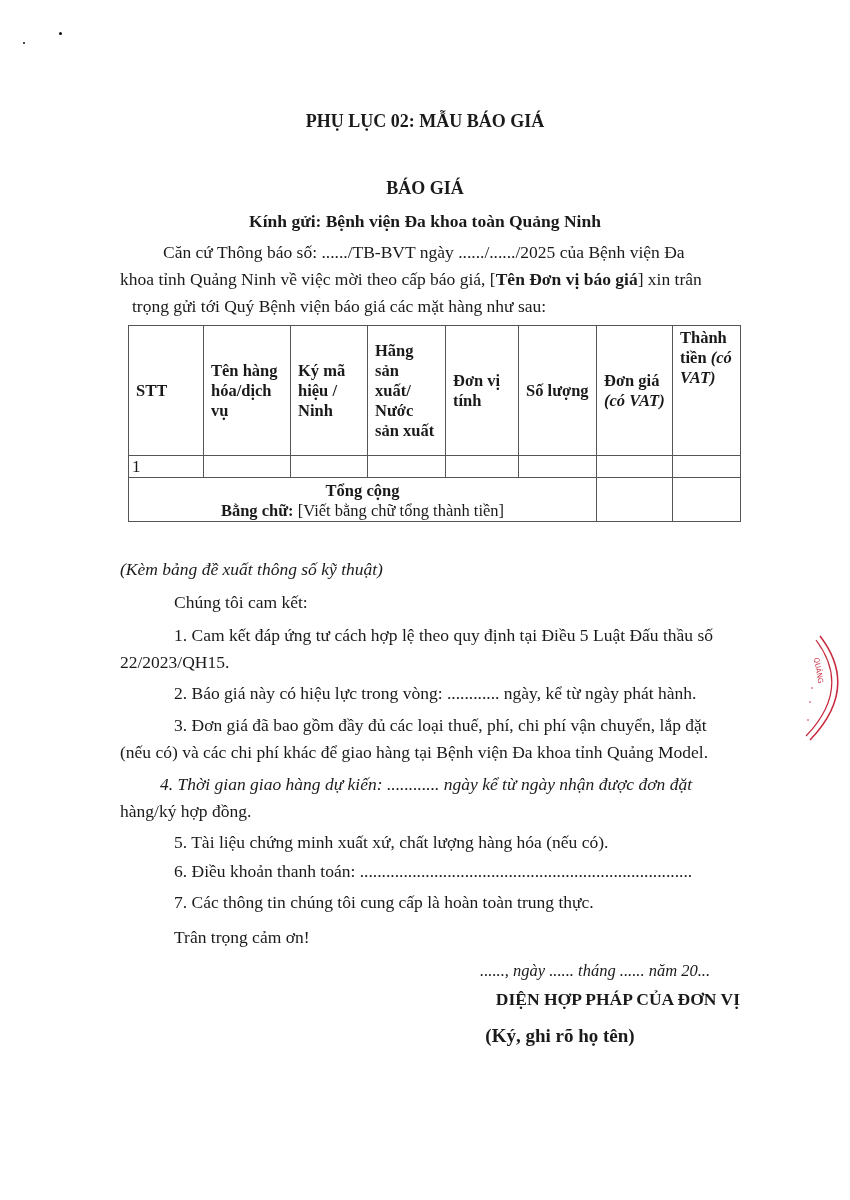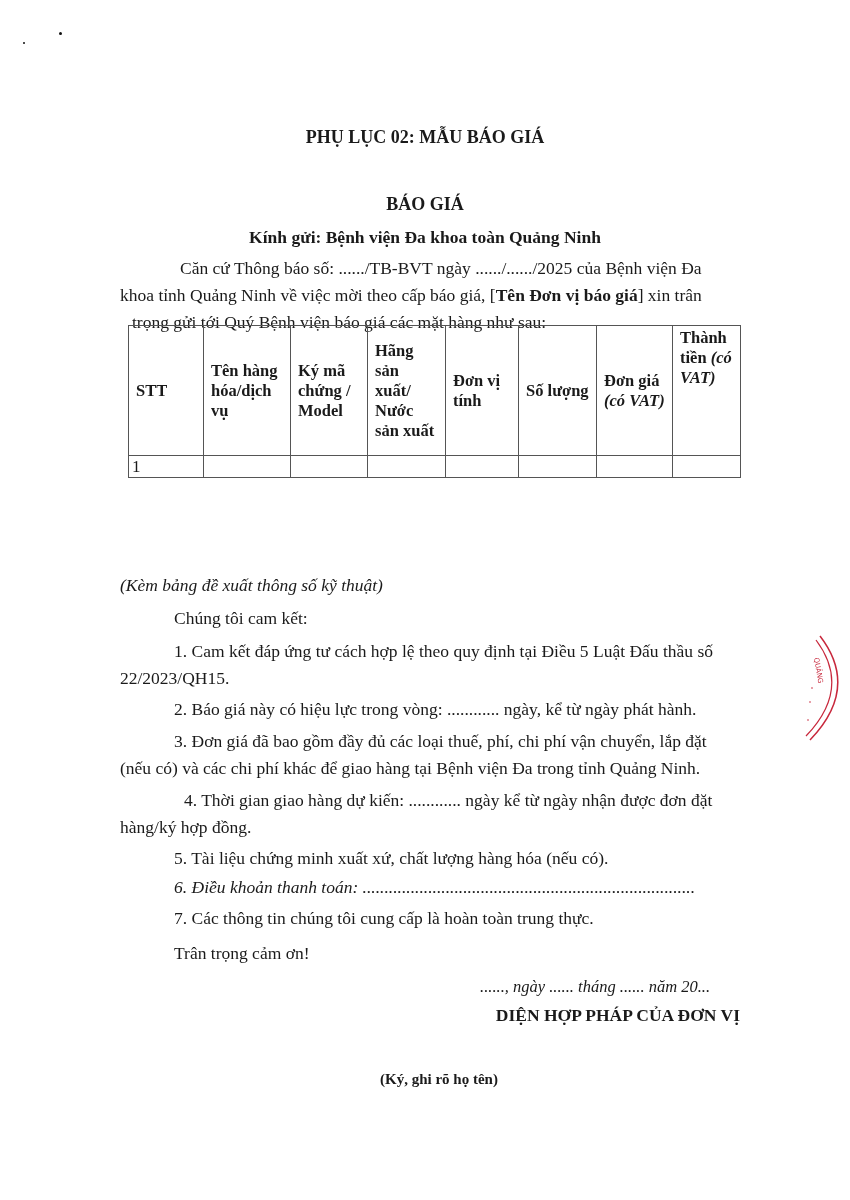--- a/index.html
+++ b/index.html
@@ -1,20 +1,20 @@
 <!DOCTYPE html>
 <html><head>
 <meta charset="utf-8">
 <style>
   html, body { margin: 0; padding: 0; }
   body {
     width: 850px; height: 1200px; background: #ffffff; position: relative; overflow: hidden;
     font-family: "Liberation Serif", "DejaVu Serif", serif; color: #1a1a1a;
   }
-  .abs { position: absolute; margin-top: 16px; }
+  .abs { position: absolute; }
   .center { left: 0; width: 850px; text-align: center; }
   .bold { font-weight: bold; }
   .ital { font-style: italic; }
   .txt { font-size: 17.5px; line-height: 22px; white-space: nowrap; }
   .dot { position: absolute; background: #111; border-radius: 50%; }
 
   table.quote { position: absolute; left: 128px; top: 325px; width: 612px; border-collapse: collapse; table-layout: fixed; }
   table.quote td, table.quote th {
     border: 1px solid #555; font-size: 16.5px; line-height: 20px; vertical-align: middle;
     padding: 0 7px; text-align: left; font-family: "Liberation Serif", "DejaVu Serif", serif;
@@ -31,80 +31,88 @@
 </head>
 <body>
 
 <div class="dot" style="left:23px;top:42px;width:2px;height:2px;"></div>
 <div class="dot" style="left:59px;top:32px;width:3px;height:3px;"></div>
 
 <div class="abs center bold" style="top:110px;font-size:18px;line-height:22px;">PHỤ LỤC 02: MẪU BÁO GIÁ</div>
 <div class="abs center bold" style="top:177px;font-size:18px;line-height:22px;">BÁO GIÁ</div>
 <div class="abs center bold" style="top:210px;font-size:17.5px;line-height:22px;">Kính gửi: Bệnh viện Đa khoa toàn Quảng Ninh</div>
 
-<div class="abs txt" style="left:180px;top:241px;">Căn cứ Thông báo số: ....../TB-BVT ngày ....../....../2025 của Bệnh viện Đa</div>
+<div class="abs txt" style="left:163px;top:241px;">Căn cứ Thông báo số: ....../TB-BVT ngày ....../....../2025 của Bệnh viện Đa</div>
 <div class="abs txt" style="left:120px;top:268px;">
   <span>khoa tỉnh Quảng Ninh về việc mời theo cấp báo giá, [</span><span class="bold">Tên Đơn vị báo giá</span><span>] xin trân</span>
 </div>
 <div class="abs txt" style="left:132px;top:295px;">trọng gửi tới Quý Bệnh viện báo giá các mặt hàng như sau:</div>
 
 <table class="quote">
   <colgroup>
     <col style="width:75px">
       <col style="width:87px">
       <col style="width:77px">
       <col style="width:78px">
     <col style="width:73px">
       <col style="width:78px">
       <col style="width:76px">
       <col style="width:68px">
   </colgroup>
   <tbody>
       <tr class="hdr">
     <th>STT</th>
     <th>Tên hàng hóa/dịch vụ</th>
-    <th>Ký mã chứng / Model</th>
+    <th>Ký mã hiệu / Ninh</th>
     <th>Hãng sản xuất/ Nước sản xuất</th>
     <th>Đơn vị tính</th>
     <th>Số lượng</th>
     <th><span>Đơn giá</span> <span class="ital">(có VAT)</span></th>
     <th style="vertical-align:top;padding-top:2px;"><span>Thành tiền</span> <span class="ital">(có VAT)</span></th>
   </tr>
   <tr class="row1">
     <td>1</td>
     <td></td>
     <td></td>
     <td></td>
     <td></td>
     <td></td>
     <td></td>
     <td></td>
   </tr>
+  <tr class="total">
+    <td colspan="6" class="totalcell">
+      <div class="bold">Tổng cộng</div>
+      <div><span class="bold">Bằng chữ:</span> <span>[Viết bằng chữ tổng thành tiền]</span></div>
+    </td>
+    <td></td>
+    <td></td>
+  </tr>
 </tbody>
   </table>
 
 <div class="abs txt ital" style="left:120px;top:558px;">(Kèm bảng đề xuất thông số kỹ thuật)</div>
 <div class="abs txt" style="left:174px;top:591px;">Chúng tôi cam kết:</div>
 
 <div class="abs txt" style="left:174px;top:624px;">1. Cam kết đáp ứng tư cách hợp lệ theo quy định tại Điều 5 Luật Đấu thầu số</div>
 <div class="abs txt" style="left:120px;top:651px;">22/2023/QH15.</div>
 <div class="abs txt" style="left:174px;top:682px;">2. Báo giá này có hiệu lực trong vòng: ............ ngày, kể từ ngày phát hành.</div>
 <div class="abs txt" style="left:174px;top:714px;">3. Đơn giá đã bao gồm đầy đủ các loại thuế, phí, chi phí vận chuyển, lắp đặt</div>
-<div class="abs txt" style="left:120px;top:741px;">(nếu có) và các chi phí khác để giao hàng tại Bệnh viện Đa trong tỉnh Quảng Ninh.</div>
-<div class="abs txt" style="left:184px;top:773px;">4. Thời gian giao hàng dự kiến: ............ ngày kể từ ngày nhận được đơn đặt</div>
+<div class="abs txt" style="left:120px;top:741px;">(nếu có) và các chi phí khác để giao hàng tại Bệnh viện Đa khoa tỉnh Quảng Model.</div>
+<div class="abs txt" style="left:160px;top:773px;font-style:italic;">4. Thời gian giao hàng dự kiến: ............ ngày kể từ ngày nhận được đơn đặt</div>
 <div class="abs txt" style="left:120px;top:800px;text-align:right;">hàng/ký hợp đồng.</div>
 <div class="abs txt" style="left:174px;top:831px;">5. Tài liệu chứng minh xuất xứ, chất lượng hàng hóa (nếu có).</div>
-<div class="abs txt" style="left:174px;top:860px;font-style:italic;">6. Điều khoản thanh toán: ............................................................................</div>
+<div class="abs txt" style="left:174px;top:860px;">6. Điều khoản thanh toán: ............................................................................</div>
 <div class="abs txt" style="left:174px;top:891px;">7. Các thông tin chúng tôi cung cấp là hoàn toàn trung thực.</div>
 
 <div class="abs txt" style="left:174px;top:926px;">Trân trọng cảm ơn!</div>
 
 <div class="abs txt ital" style="left:480px;top:960px;font-size:16.5px;">......, ngày ...... tháng ...... năm 20...</div>
 <div class="abs bold" style="left:380px;width:360px;text-align:right;top:988px;font-size:17.5px;line-height:22px;">DIỆN HỢP PHÁP CỦA ĐƠN VỊ</div>
-<div class="abs bold" style="left:380px;width:360px;top:1052px;font-size:15px;line-height:22px;">(Ký, ghi rõ họ tên)</div>
+<div class="abs bold" style="left:380px;width:360px;text-align:center;top:1025px;font-size:19px;line-height:22px;">(Ký, ghi rõ họ tên)</div>
 
 <svg class="stamp" viewBox="0 0 70 120">
   <path d="M 40 8 Q 80 60 30 112" fill="none" stroke="#c8283c" stroke-width="1.5"></path>
   <path d="M 36 12 Q 72 60 26 108" fill="none" stroke="#c8283c" stroke-width="1.2"></path>
   <text x="34" y="30" fill="#c8283c" font-size="7" font-family="DejaVu Sans, sans-serif" transform="rotate(80 34 30)">QUẢNG</text>
   <circle cx="32" cy="60" r="0.8" fill="#c8283c"></circle>
   <circle cx="30" cy="74" r="0.8" fill="#c8283c"></circle>
   <circle cx="28" cy="92" r="0.8" fill="#c8283c"></circle>
 </svg>
 

